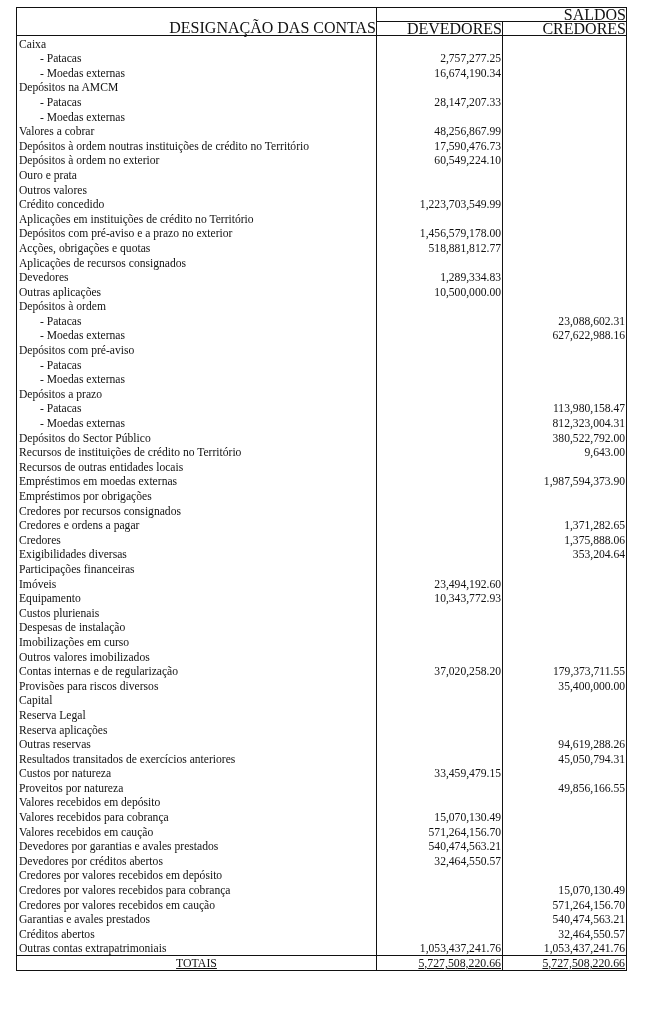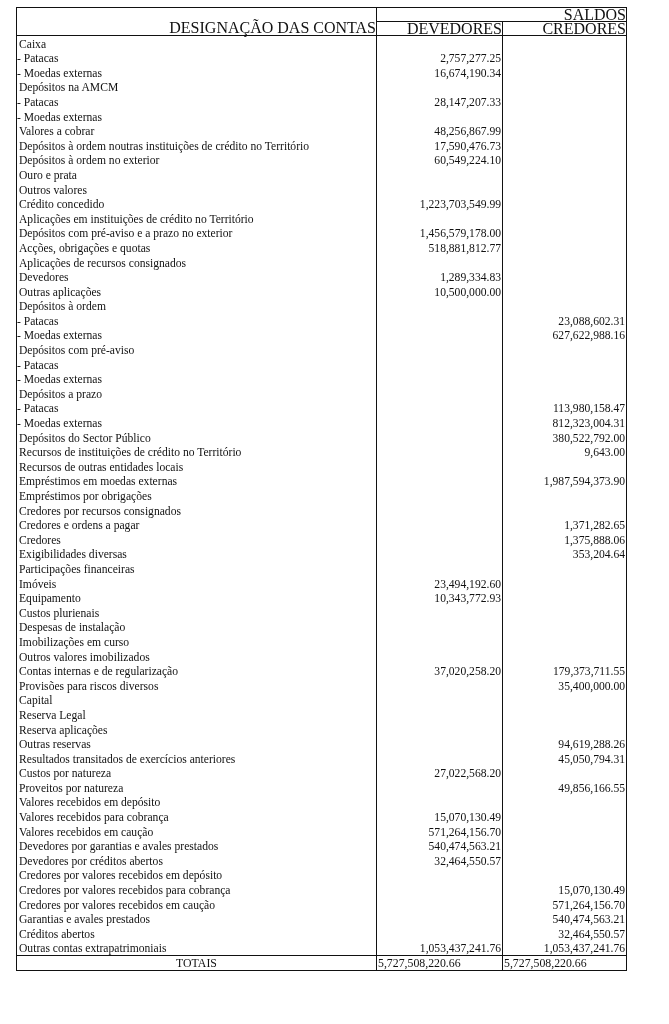--- a/index.html
+++ b/index.html
@@ -47,31 +47,32 @@
   tbody.rows td {
     padding: 0 2px;
     height: 14.6px;
     white-space: nowrap;
     overflow: hidden;
     border-left: 1.5px solid #111;
     border-right: 1.5px solid #111;
     vertical-align: bottom;
   }
   tbody.rows td.name { text-align: left; }
-  tbody.rows td.name.sub { padding-left: 0; }
+  tbody.rows td.name.sub { padding-left: 23px; }
   tbody.rows td.num { text-align: right; padding-right: 1px; }
   tbody.rows tr:first-child td { border-top: 1.5px solid #111; }
   tfoot td {
     border: 1.5px solid #111;
     height: 14px;
     padding: 0 1px;
     font-size: 11.8px;
+    text-decoration: underline;
   }
   tfoot td.tot-label { text-align: center; }
-  tfoot td.num { text-align: left; }
+  tfoot td.num { text-align: right; }
 </style>
 </head>
 <body>
 
 <div class="sheet">
   <table class="bal">
     <colgroup>
       <col class="c-name">
         <col class="c-dev">
         <col class="c-cred">
@@ -332,21 +333,21 @@
           <td class="num"></td>
           <td class="num">94,619,288.26</td>
         </tr>
         <tr>
           <td class="name">Resultados transitados de exercícios anteriores</td>
           <td class="num"></td>
           <td class="num">45,050,794.31</td>
         </tr>
         <tr>
           <td class="name">Custos por natureza</td>
-          <td class="num">27,022,568.20</td>
+          <td class="num">33,459,479.15</td>
           <td class="num"></td>
         </tr>
         <tr>
           <td class="name">Proveitos por natureza</td>
           <td class="num"></td>
           <td class="num">49,856,166.55</td>
         </tr>
         <tr>
           <td class="name">Valores recebidos  em depósito</td>
           <td class="num"></td>

